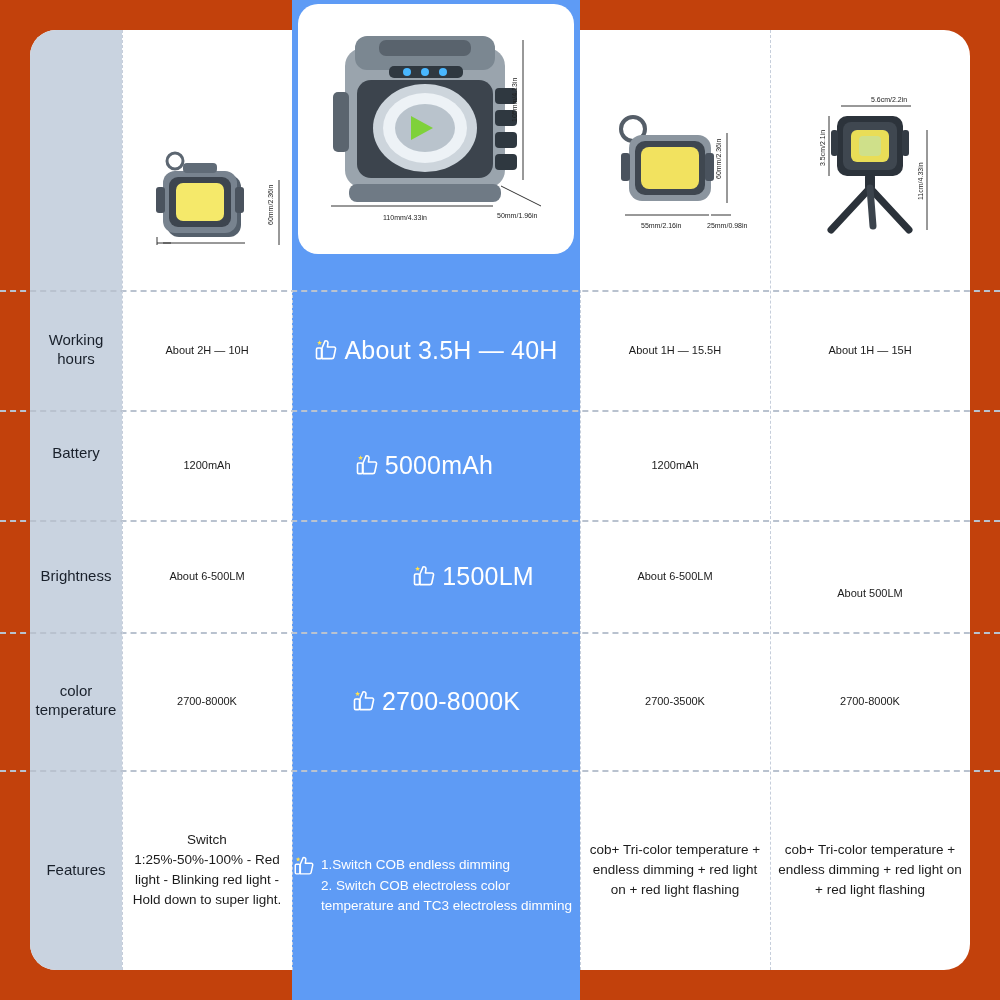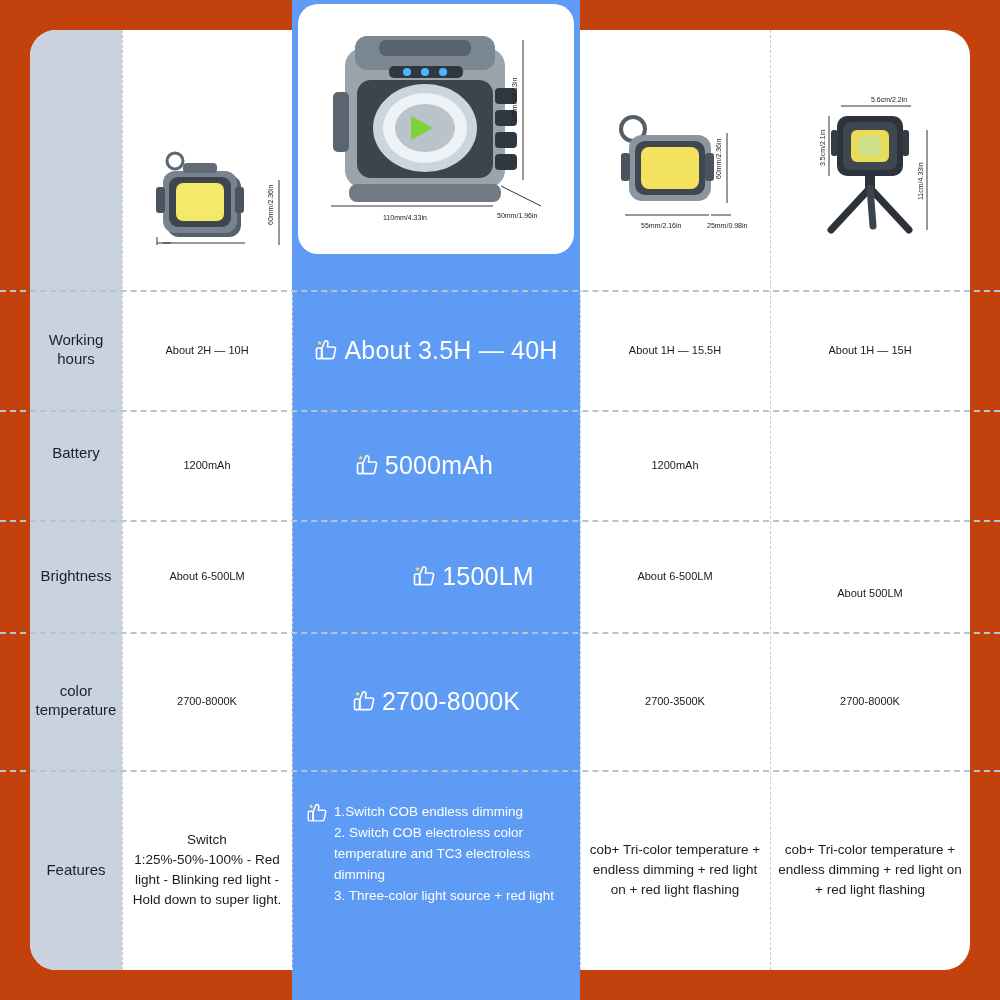--- a/index.html
+++ b/index.html
@@ -278,33 +278,32 @@
     <span class="val">2700-3500K</span>
   </div>
   <div class="cell" style="left:770px;top:632px;width:200px;height:138px;">
     <span class="val">2700-8000K</span>
   </div>
 
   <div class="cell" style="left:122px;top:770px;width:170px;height:200px;padding:0 10px;">
     <span class="feat">Switch 1:25%-50%-100% - Red light - Blinking red light - Hold down to super light.</span>
   </div>
 
-  <div class="cell" style="left:292px;top:770px;width:288px;height:200px;padding:0 14px;align-items:flex-start;justify-content:flex-start;">
+  <div class="cell" style="left:292px;top:770px;width:288px;height:200px;padding:0 1px;align-items:center;justify-content:flex-start;">
     <div style="display:flex;gap:6px;margin-top:32px;">
       <span class="thumb">
         <svg width="22" height="22" viewBox="0 0 24 24">
           <path d="M8 10 L11 3 a2 2 0 0 1 3 2 L13.4 9 H20 a1.6 1.6 0 0 1 1.5 2 L19.8 19 a2 2 0 0 1-2 1.6 H8 Z" fill="none" stroke="#ffffff" stroke-width="1.6" stroke-linejoin="round"></path>
           <rect x="2.5" y="10" width="5" height="10.6" rx="1.2" fill="none" stroke="#ffffff" stroke-width="1.6"></rect>
           <path d="M5.6 2.2 l.7 1.7 1.8.2-1.4 1.2.4 1.8-1.5-1-1.5 1 .4-1.8L3.1 4.1l1.8-.2z" fill="#ffe04d"></path>
         </svg>
       </span>
       <div>
         <div class="feat-hi">1.Switch COB endless dimming</div>
         <div class="feat-hi">2. Switch COB electroless color temperature and TC3 electroless dimming</div>
-        <div class="feat-hi">3. Three-color light source + red light</div>
       </div>
     </div>
   </div>
 
   <div class="cell" style="left:580px;top:770px;width:190px;height:200px;padding:0 8px;">
     <span class="feat">cob+ Tri-color temperature + endless dimming + red light on + red light flashing</span>
   </div>
   <div class="cell" style="left:770px;top:770px;width:200px;height:200px;padding:0 8px;">
     <span class="feat">cob+ Tri-color temperature + endless dimming + red light on + red light flashing</span>
   </div>

